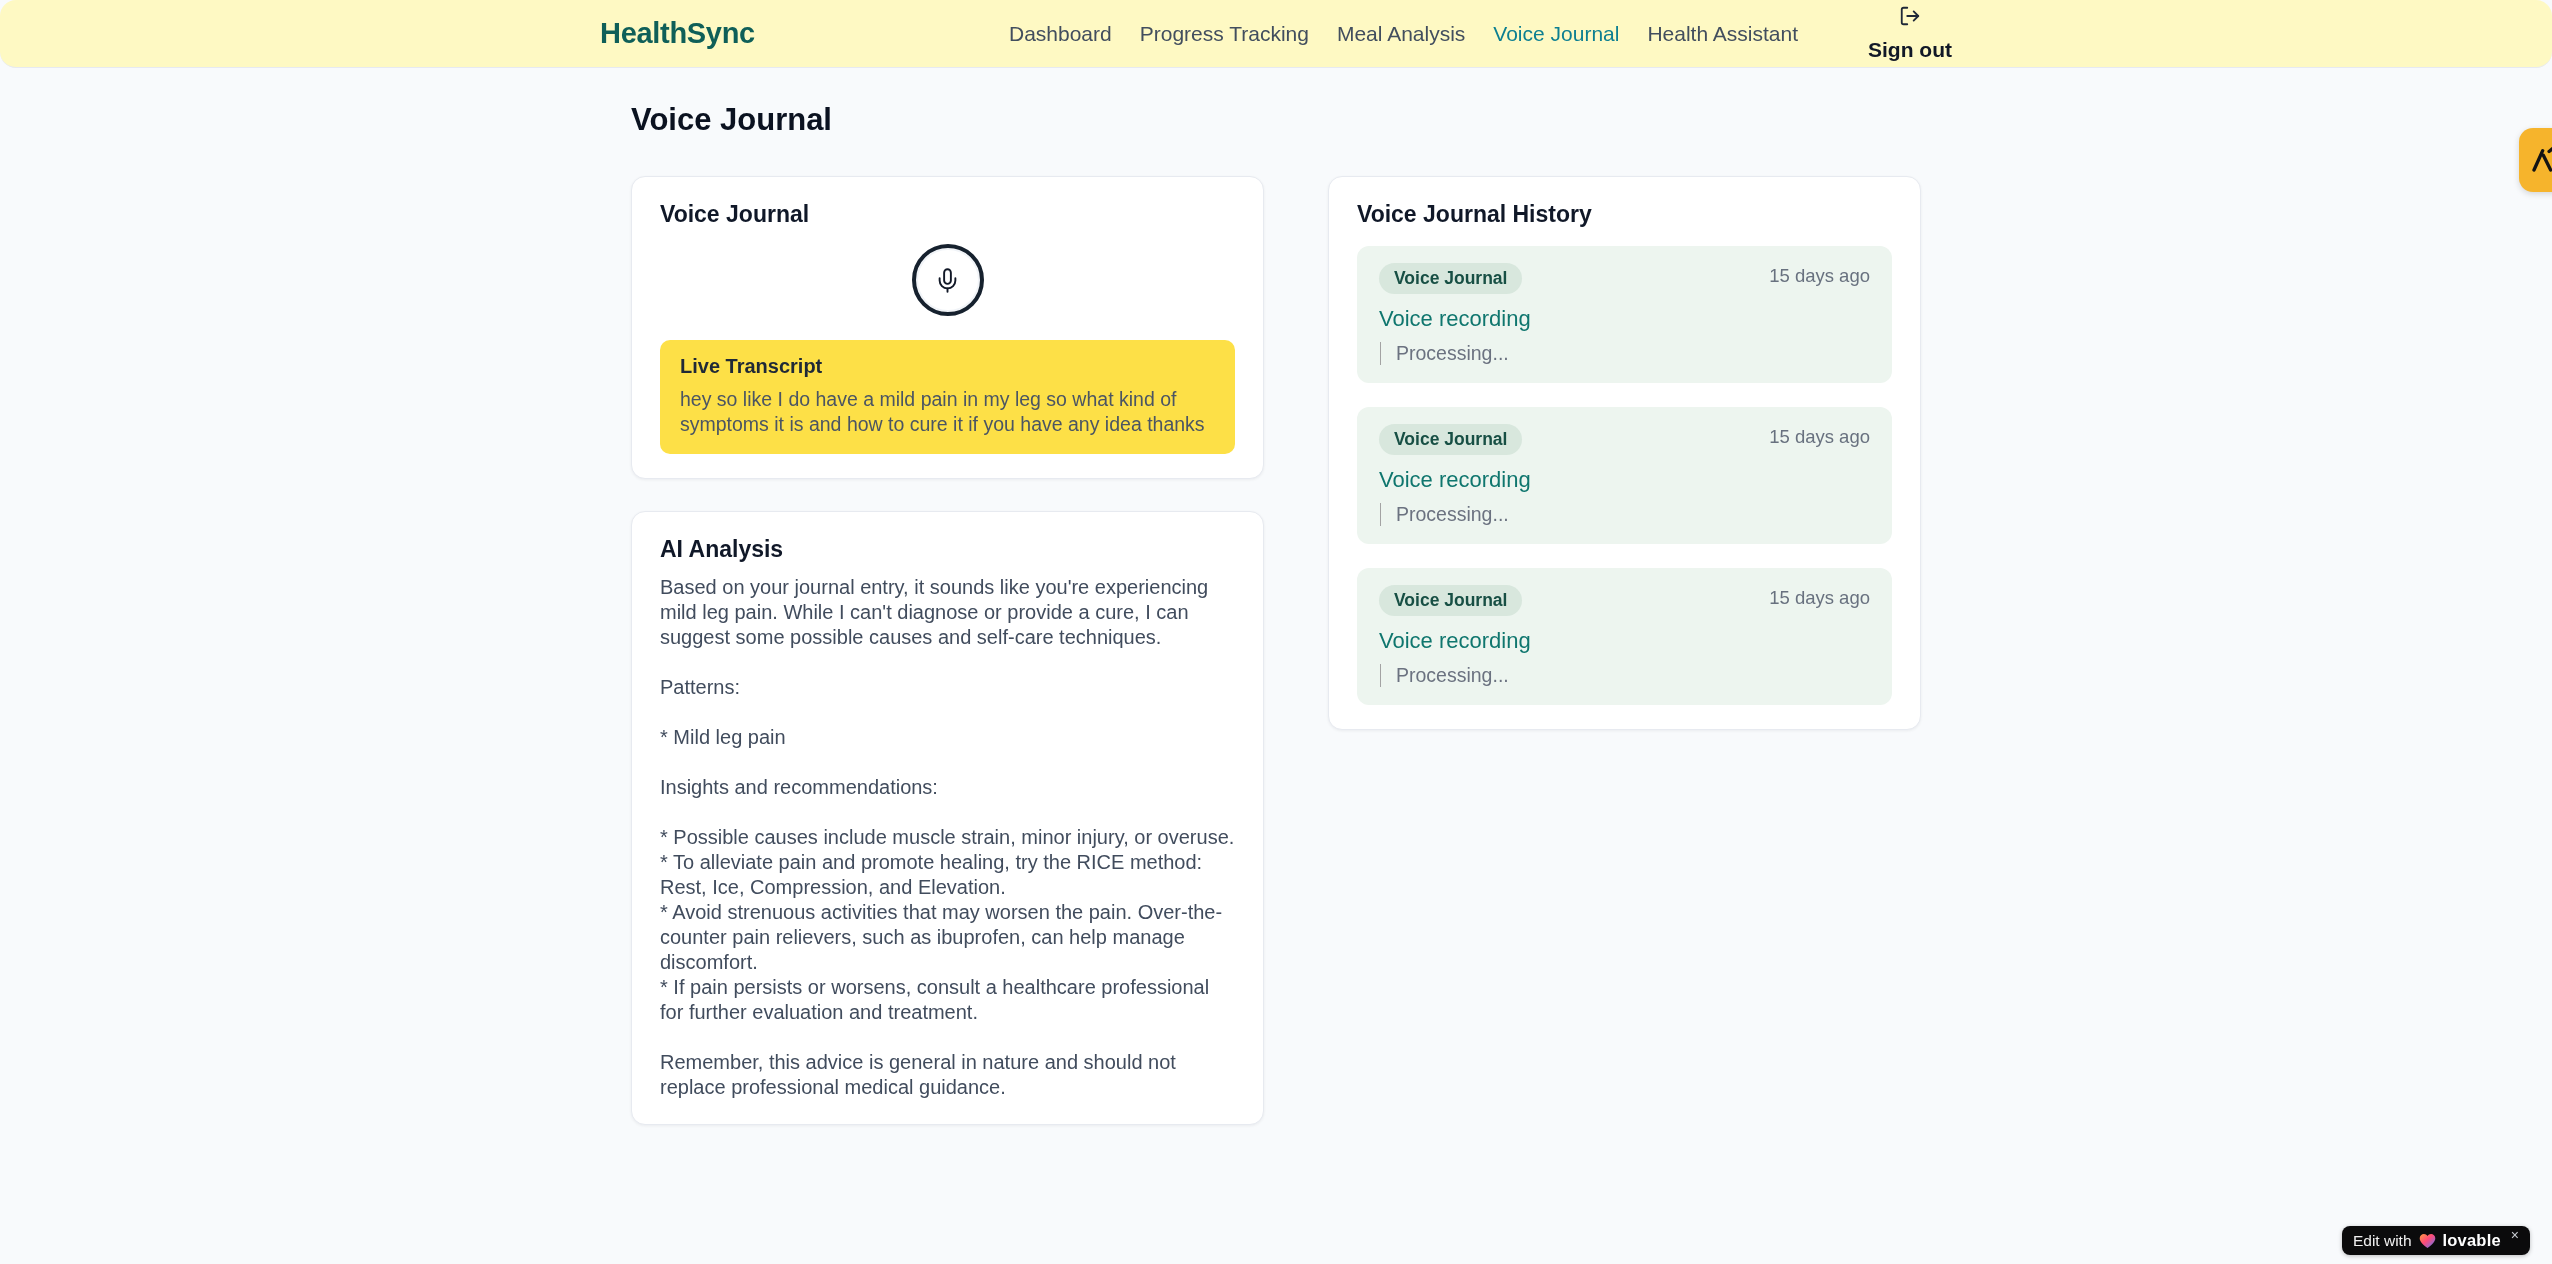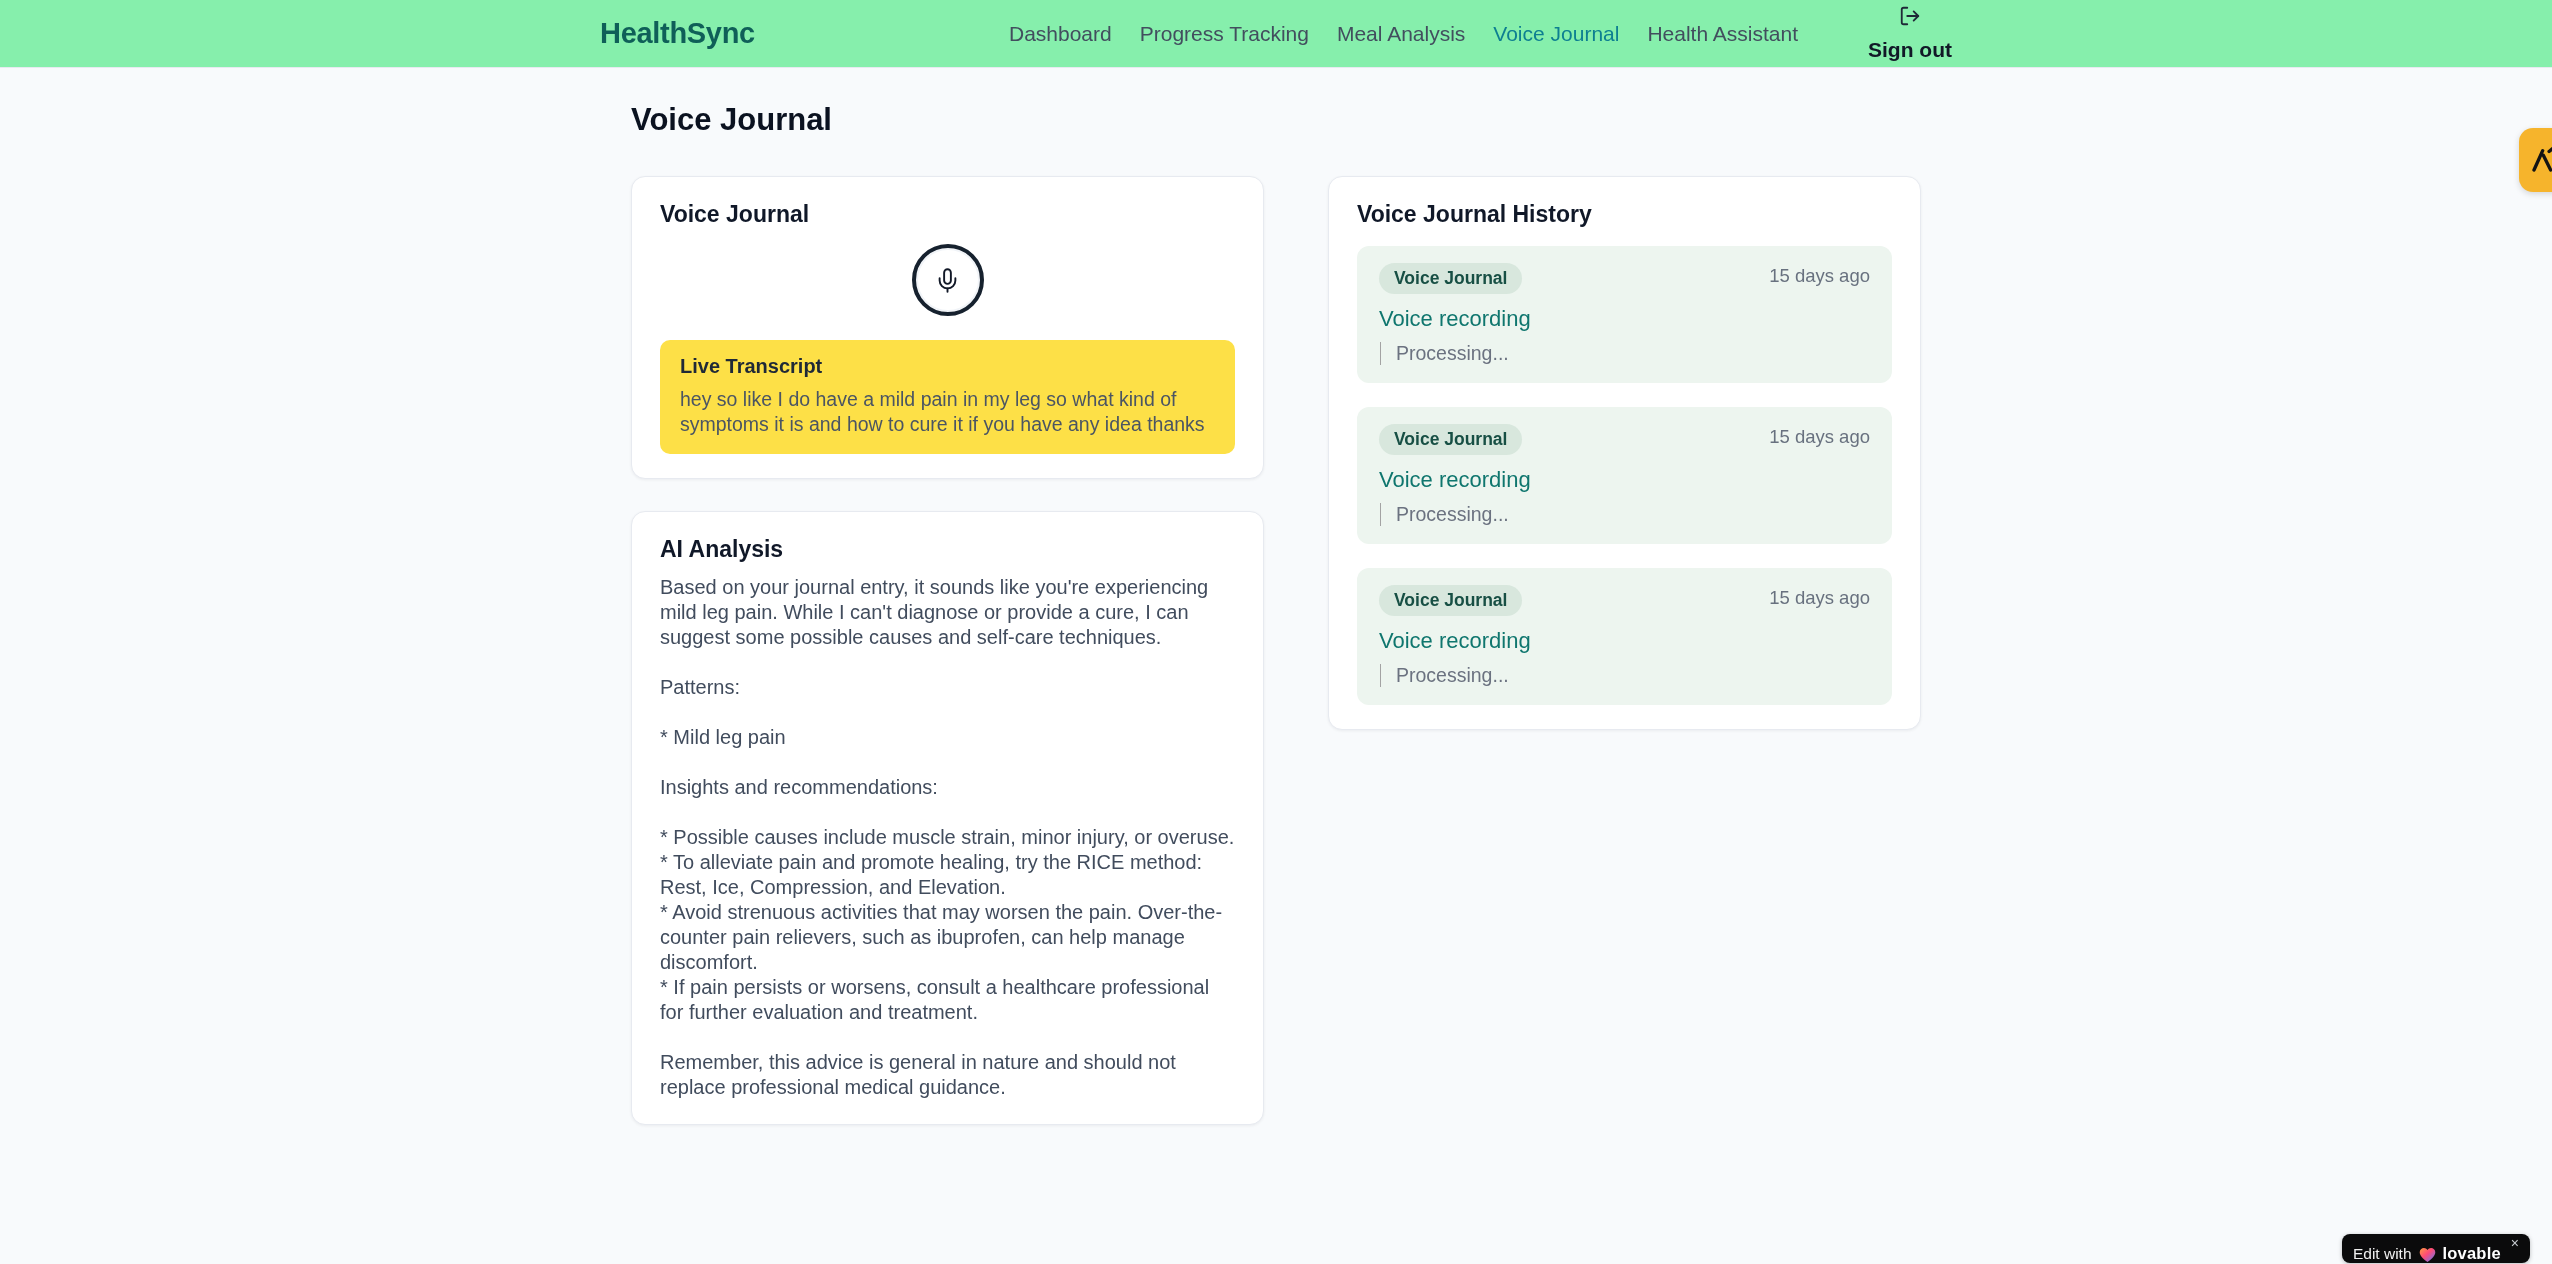--- a/index.html
+++ b/index.html
@@ -8,24 +8,25 @@
     font-family: "Liberation Sans", sans-serif;
     background: #f8fafc;
     color: #0f172a;
     overflow: hidden;
     position: relative;
   }
 
   
   .header {
     height: 68px;
-    background: #86efac;
+    background: #fef9c3;
     border-bottom: 1px solid #e7eaf0;
     display: flex;
     align-items: center;
+    border-radius: 16px;
   }
   .header-inner {
     width: 100%;
     max-width: 1352px;
     margin: 0 auto;
     display: flex;
     align-items: center;
     justify-content: space-between;
   }
   .brand {
@@ -197,26 +198,26 @@
     align-items: center;
     padding-left: 9px;
     box-shadow: 0 2px 6px rgba(0,0,0,.15);
     cursor: pointer;
   }
 
   
   .lovable-badge {
     position: absolute;
     right: 22px;
-    bottom: 1px;
+    bottom: 9px;
     height: 29px;
     background: #0b0b0c;
     border-radius: 8px;
     display: flex;
-    align-items: flex-end;
+    align-items: center;
     gap: 7px;
     padding: 0 11px;
     color: #ffffff;
     cursor: pointer;
     box-shadow: 0 1px 4px rgba(0,0,0,.25);
     margin-left: 12px;
   }
   .lb-prefix { font-size: 15.5px; color: #f1f1f1; }
   .lb-brand { font-size: 16.5px; font-weight: 700; letter-spacing: .2px; }
   .lb-close {

